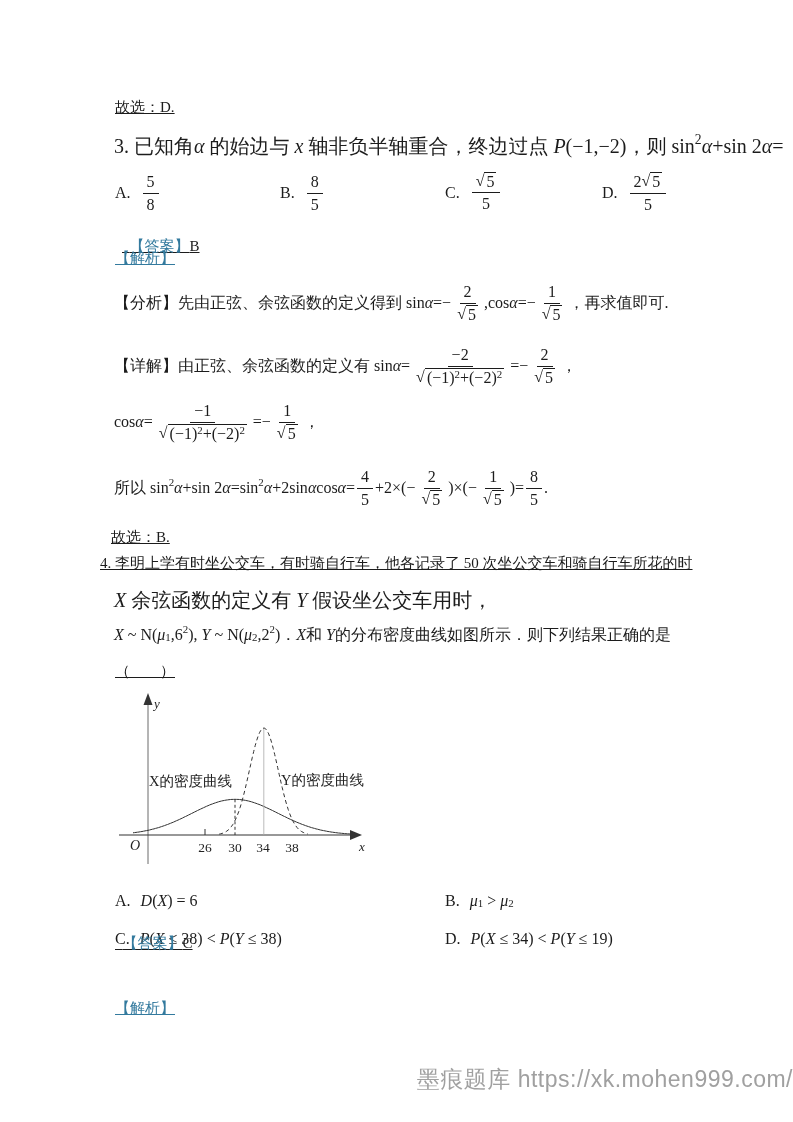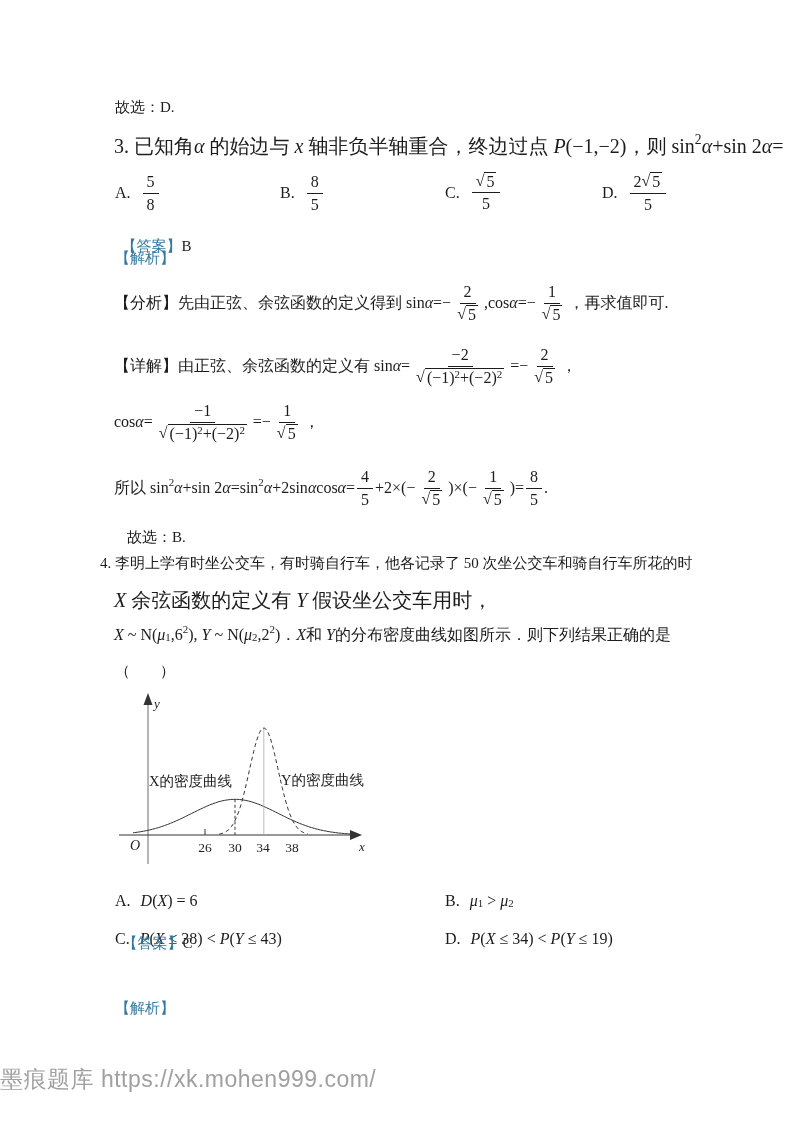--- a/index.html
+++ b/index.html
@@ -2,42 +2,42 @@
 <html><head>
 <meta charset="utf-8">
 <style>
   html,body{margin:0;padding:0;}
   body{
     width:793px;height:1122px;position:relative;background:#ffffff;
     font-family:"Liberation Serif","DejaVu Serif",serif;color:#1c1c1c;
     overflow:hidden;
   }
   .abs{position:absolute;}
-  .tline{position:absolute;font-size:15px;line-height:21px;white-space:pre;}
+  .tline{position:absolute;font-size:15px;line-height:21px;white-space:pre;text-decoration:underline;}
   .mline{
     position:absolute;display:flex;align-items:center;white-space:pre;
     font-size:16px;line-height:1.25;
   }
   .mline.small{font-size:20px;}
   .tk{white-space:pre;}
   .it{font-style:italic;font-family:"Liberation Serif","DejaVu Serif",serif;}
   .up{font-size:0.68em;position:relative;top:-0.45em;}
   .dn{font-size:0.68em;position:relative;top:0.3em;}
   .fr{display:inline-flex;flex-direction:column;align-items:center;margin:0 2px;}
   .fr .fn{display:inline-flex;align-items:flex-end;justify-content:center;
           padding:0 4px 1px;border-bottom:1px solid currentColor;}
   .fr .fd{display:inline-flex;align-items:flex-start;justify-content:center;padding:1px 4px 0;}
   .rad{display:inline-flex;align-items:flex-start;}
   .rad .sq{line-height:1.15;}
   .rad .rd{border-top:1px solid currentColor;line-height:1.15;padding:0 2px;}
   .blab{color:#337a9e;}
   .optrow{display:flex;align-items:center;}
   .optlabel{margin-right:10px;}
   .footer{
-    position:absolute;left:0;top:1064px;width:793px;text-align:left;
+    position:absolute;left:0;top:1064px;width:793px;text-align:right;
     font-family:"Liberation Sans","DejaVu Sans",sans-serif;
     font-size:23px;color:#a0a0a0;letter-spacing:0.5px;
   }
   svg text{font-family:"Liberation Serif","DejaVu Serif",serif;}
 </style>
 </head>
 <body>
 
 <div class="tline" style="left:115px;top:97px">故选：D.</div>
 
@@ -53,31 +53,31 @@
 </div>
 <div class="mline" style="left:445px;top:168px;height:50px">
   <span class="optlabel">C.</span>
   <span class="optrow"><span class="fr"><span class="fn"><span class="rad"><span class="sq">√</span><span class="rd"><span class="tk">5</span></span></span></span><span class="fd"><span class="tk">5</span></span></span></span>
 </div>
 <div class="mline" style="left:602px;top:168px;height:50px">
   <span class="optlabel">D.</span>
   <span class="optrow"><span class="fr"><span class="fn"><span class="tk">2</span><span class="rad"><span class="sq">√</span><span class="rd"><span class="tk">5</span></span></span></span><span class="fd"><span class="tk">5</span></span></span></span>
 </div>
 
-<div class="tline" style="left:114px;top:215px">
+<div class="tline" style="left:122px;top:215px">
   <span class="blab">【答案】</span><span>B</span>
 </div>
 <div class="tline blab" style="left:115px;top:248px">【解析】</div>
 
 <div class="mline" style="left:114px;top:277px;height:52px"><span class="tk">【分析】先由正弦、余弦函数的定义得到 sin</span><span class="it">α</span><span class="tk">=−</span><span class="fr"><span class="fn"><span class="tk">2</span></span><span class="fd"><span class="rad"><span class="sq">√</span><span class="rd"><span class="tk">5</span></span></span></span></span><span class="tk">,cos</span><span class="it">α</span><span class="tk">=−</span><span class="fr"><span class="fn"><span class="tk">1</span></span><span class="fd"><span class="rad"><span class="sq">√</span><span class="rd"><span class="tk">5</span></span></span></span></span><span class="tk">，再求值即可.</span></div>
 <div class="mline" style="left:114px;top:340px;height:52px"><span class="tk">【详解】由正弦、余弦函数的定义有 sin</span><span class="it">α</span><span class="tk">=</span><span class="fr"><span class="fn"><span class="tk">−2</span></span><span class="fd"><span class="rad"><span class="sq">√</span><span class="rd"><span class="tk">(−1)</span><span class="up">2</span><span class="tk">+(−2)</span><span class="up">2</span></span></span></span></span><span class="tk">=−</span><span class="fr"><span class="fn"><span class="tk">2</span></span><span class="fd"><span class="rad"><span class="sq">√</span><span class="rd"><span class="tk">5</span></span></span></span></span><span class="tk">，</span></div>
 <div class="mline" style="left:114px;top:396px;height:52px"><span class="tk">cos</span><span class="it">α</span><span class="tk">=</span><span class="fr"><span class="fn"><span class="tk">−1</span></span><span class="fd"><span class="rad"><span class="sq">√</span><span class="rd"><span class="tk">(−1)</span><span class="up">2</span><span class="tk">+(−2)</span><span class="up">2</span></span></span></span></span><span class="tk">=−</span><span class="fr"><span class="fn"><span class="tk">1</span></span><span class="fd"><span class="rad"><span class="sq">√</span><span class="rd"><span class="tk">5</span></span></span></span></span><span class="tk">，</span></div>
 <div class="mline" style="left:114px;top:462px;height:52px"><span class="tk">所以 sin</span><span class="up">2</span><span class="it">α</span><span class="tk">+sin 2</span><span class="it">α</span><span class="tk">=sin</span><span class="up">2</span><span class="it">α</span><span class="tk">+2sin</span><span class="it">α</span><span class="tk">cos</span><span class="it">α</span><span class="tk">=</span><span class="fr"><span class="fn"><span class="tk">4</span></span><span class="fd"><span class="tk">5</span></span></span><span class="tk">+2×(−</span><span class="fr"><span class="fn"><span class="tk">2</span></span><span class="fd"><span class="rad"><span class="sq">√</span><span class="rd"><span class="tk">5</span></span></span></span></span><span class="tk">)×(−</span><span class="fr"><span class="fn"><span class="tk">1</span></span><span class="fd"><span class="rad"><span class="sq">√</span><span class="rd"><span class="tk">5</span></span></span></span></span><span class="tk">)=</span><span class="fr"><span class="fn"><span class="tk">8</span></span><span class="fd"><span class="tk">5</span></span></span><span class="tk">.</span></div>
 
-<div class="tline" style="left:127px;top:527px">故选：B.</div>
+<div class="tline" style="left:111px;top:527px">故选：B.</div>
 
 <div class="tline" style="left:100px;top:553px">4. 李明上学有时坐公交车，有时骑自行车，他各记录了 50 次坐公交车和骑自行车所花的时</div>
 <div class="mline small" style="left:114px;top:588px;height:24px"><span class="it">X</span><span class="tk"> 余弦函数的定义有 </span><span class="it">Y</span><span class="tk"> 假设坐公交车用时，</span></div>
 <div class="mline" style="left:114px;top:621px;height:28px"><span class="it">X</span><span class="tk"> ~ N(</span><span class="it">μ</span><span class="dn">1</span><span class="tk">,6</span><span class="up">2</span><span class="tk">), </span><span class="it">Y</span><span class="tk"> ~ N(</span><span class="it">μ</span><span class="dn">2</span><span class="tk">,2</span><span class="up">2</span><span class="tk">)．</span><span class="it">X</span><span class="tk">和 </span><span class="it">Y</span><span class="tk">的分布密度曲线如图所示．则下列结果正确的是</span></div>
 <div class="tline" style="left:115px;top:661px">（　　）</div>
 
 <svg class="abs" style="left:113px;top:692px" width="272" height="185" viewBox="0 0 272 185">
   <line x1="35" y1="6" x2="35" y2="172" stroke="#6a6a6a" stroke-width="1"></line>
   <polygon points="35,1 30.5,13 39.5,13" fill="#333"></polygon>
   <line x1="6" y1="143" x2="240" y2="143" stroke="#333" stroke-width="1.1"></line>
@@ -103,21 +103,21 @@
 <div class="mline" style="left:115px;top:888px;height:26px">
   <span class="optlabel">A.</span>
   <span class="optrow"><span class="it">D</span><span class="tk">(</span><span class="it">X</span><span class="tk">) = 6</span></span>
 </div>
 <div class="mline" style="left:445px;top:888px;height:26px">
   <span class="optlabel">B.</span>
   <span class="optrow"><span class="it">μ</span><span class="dn">1</span><span class="tk"> &gt; </span><span class="it">μ</span><span class="dn">2</span></span>
 </div>
 <div class="mline" style="left:115px;top:926px;height:26px">
   <span class="optlabel">C.</span>
-  <span class="optrow"><span class="it">P</span><span class="tk">(</span><span class="it">X</span><span class="tk"> ≤ 38) &lt; </span><span class="it">P</span><span class="tk">(</span><span class="it">Y</span><span class="tk"> ≤ 43)</span></span>
+  <span class="optrow"><span class="it">P</span><span class="tk">(</span><span class="it">X</span><span class="tk"> ≤ 38) &lt; </span><span class="it">P</span><span class="tk">(</span><span class="it">Y</span><span class="tk"> ≤ 38)</span></span>
 </div>
 <div class="mline" style="left:445px;top:926px;height:26px">
   <span class="optlabel">D.</span>
   <span class="optrow"><span class="it">P</span><span class="tk">(</span><span class="it">X</span><span class="tk"> ≤ 34) &lt; </span><span class="it">P</span><span class="tk">(</span><span class="it">Y</span><span class="tk"> ≤ 19)</span></span>
 </div>
 
 <div class="tline" style="left:115px;top:912px">
   <span class="blab">【答案】</span><span>C</span>
 </div>
 <div class="tline blab" style="left:115px;top:998px">【解析】</div>

